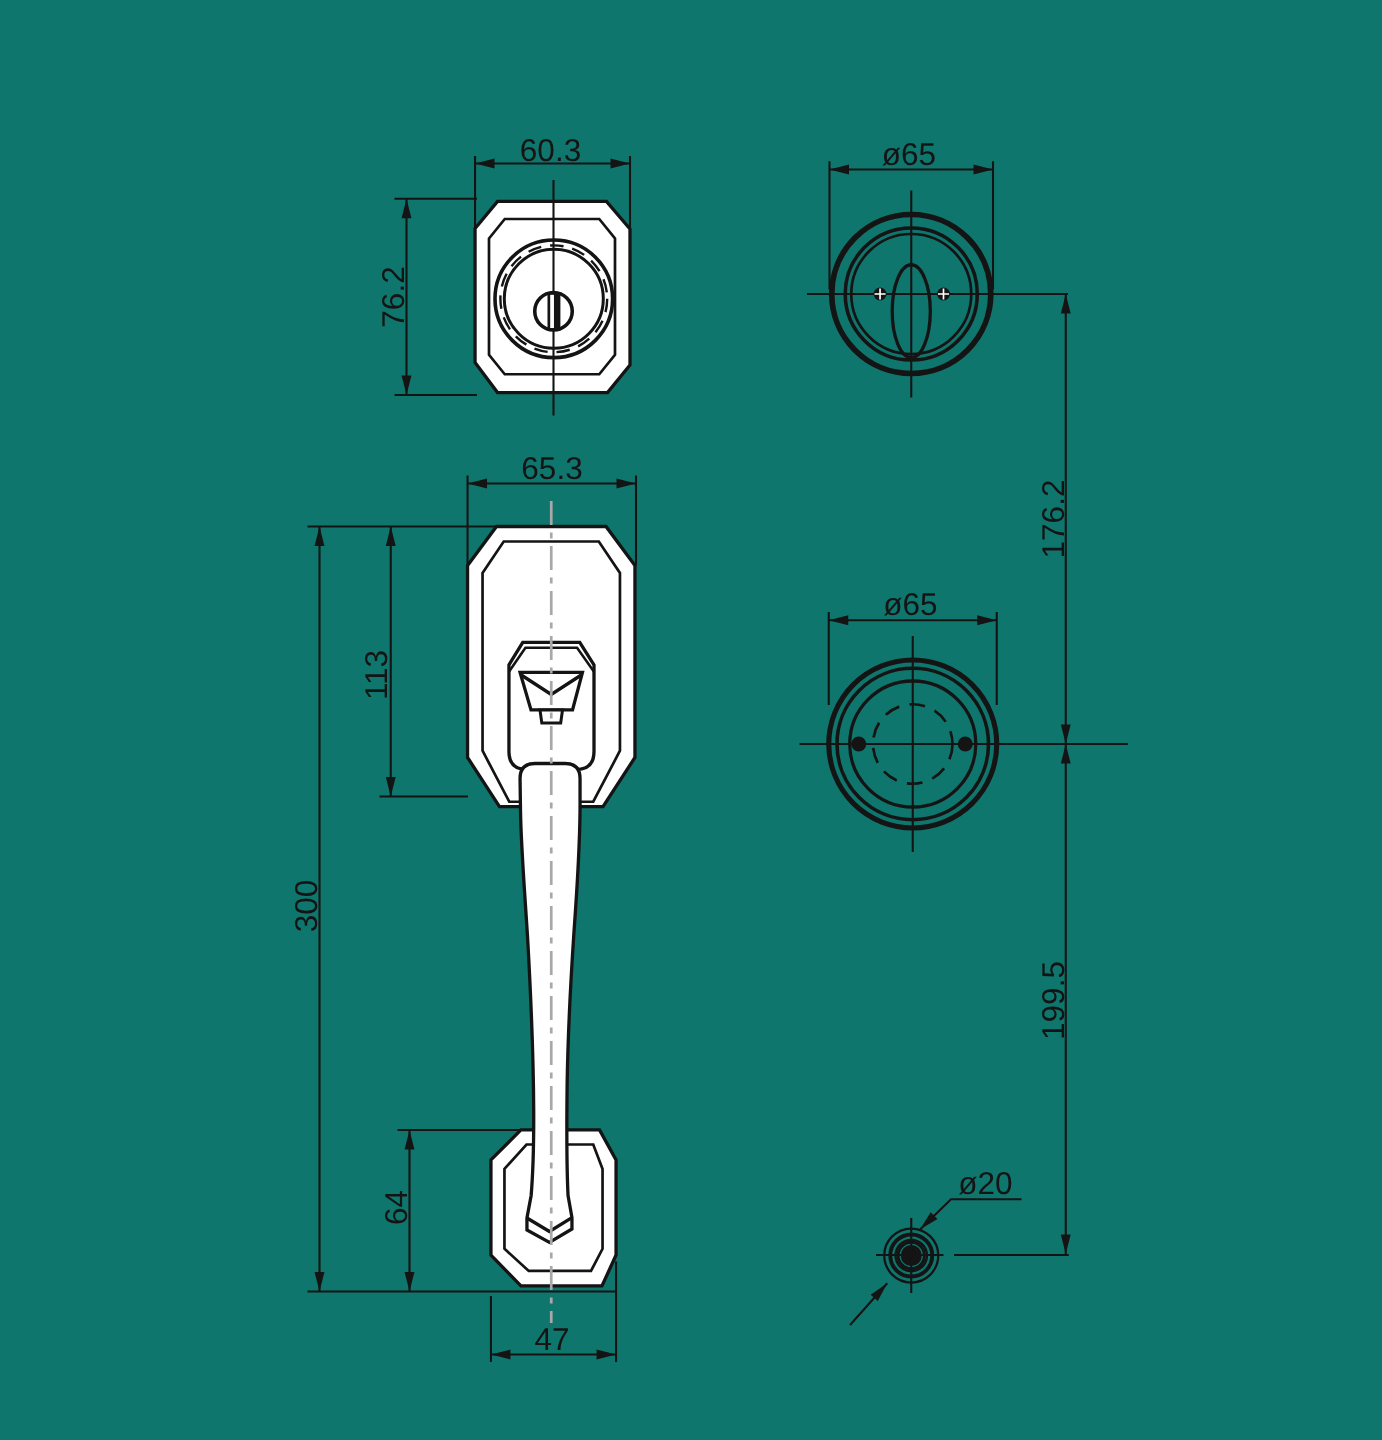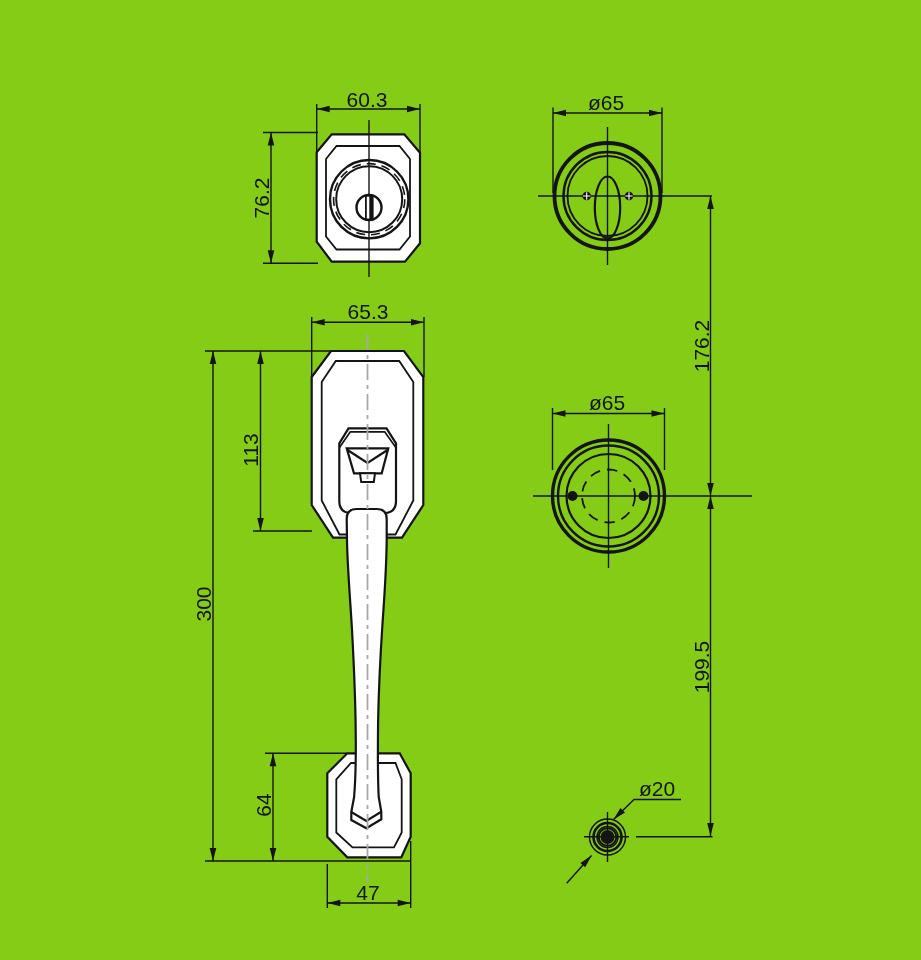--- a/index.html
+++ b/index.html
@@ -4,21 +4,21 @@
 <style>
   html, body {
     margin: 0;
     padding: 0;
     background: #ffffff;
   }
   #canvas {
     position: relative;
     width: 921px;
     height: 960px;
-    background: #84cc16;
+    background: #0f766e;
     overflow: hidden;
   }
   svg {
     display: block;
   }
   .dim-text {
     font-family: "Liberation Sans", "DejaVu Sans", sans-serif;
     font-size: 21px;
     fill: #141414;
   }

